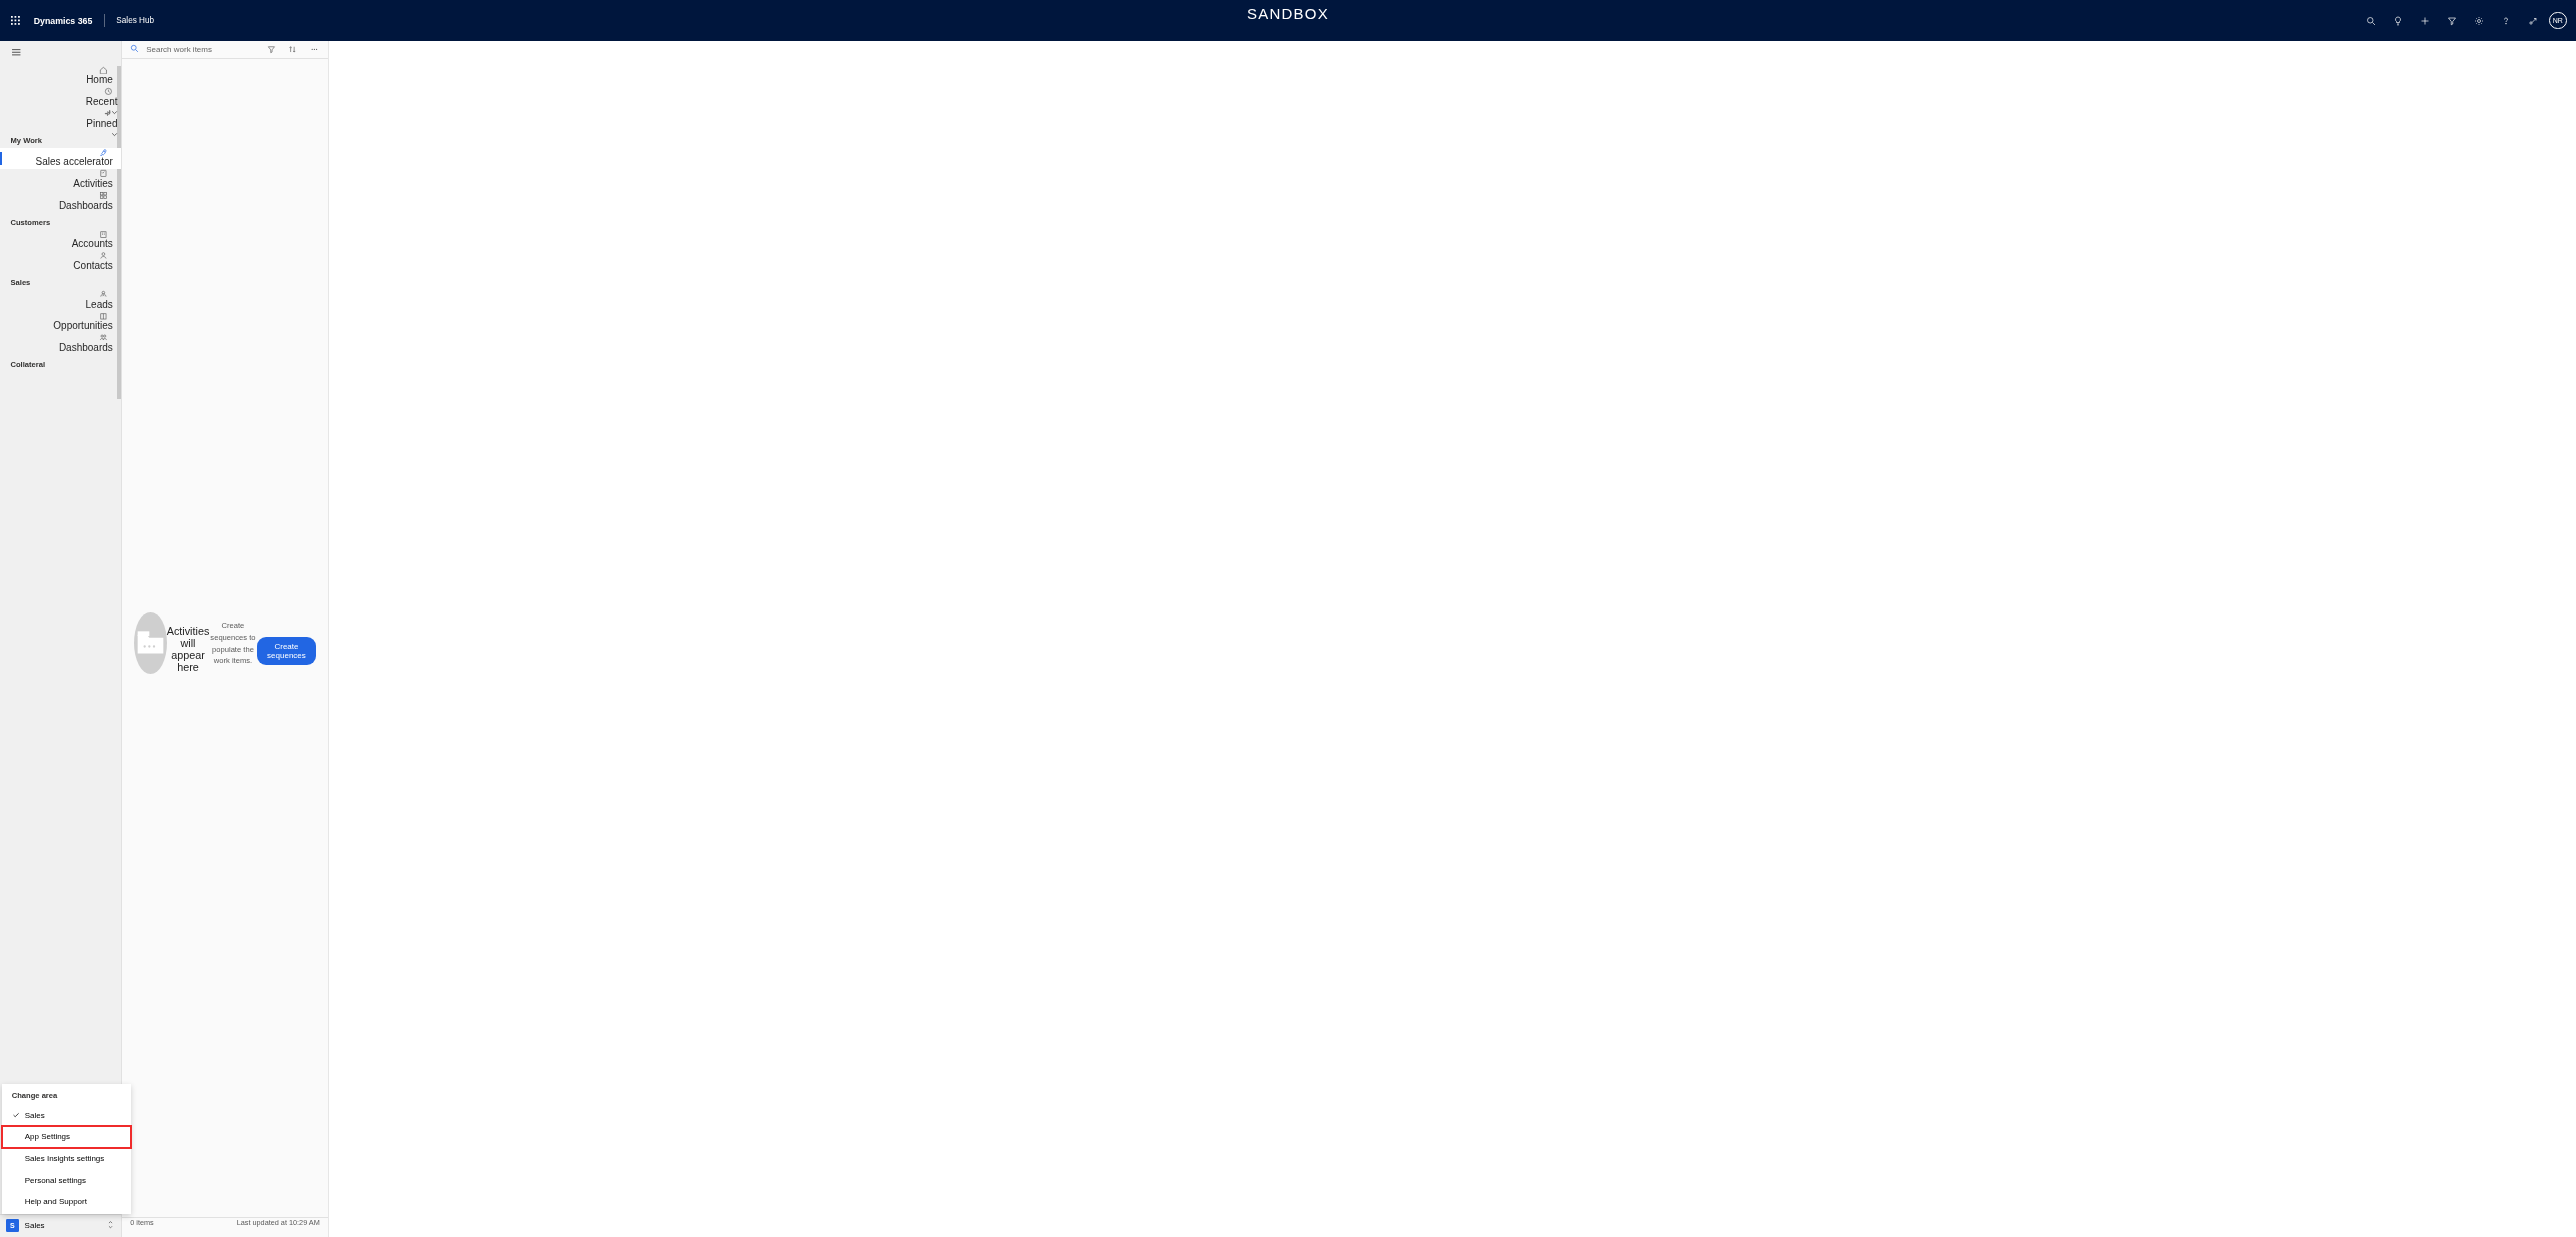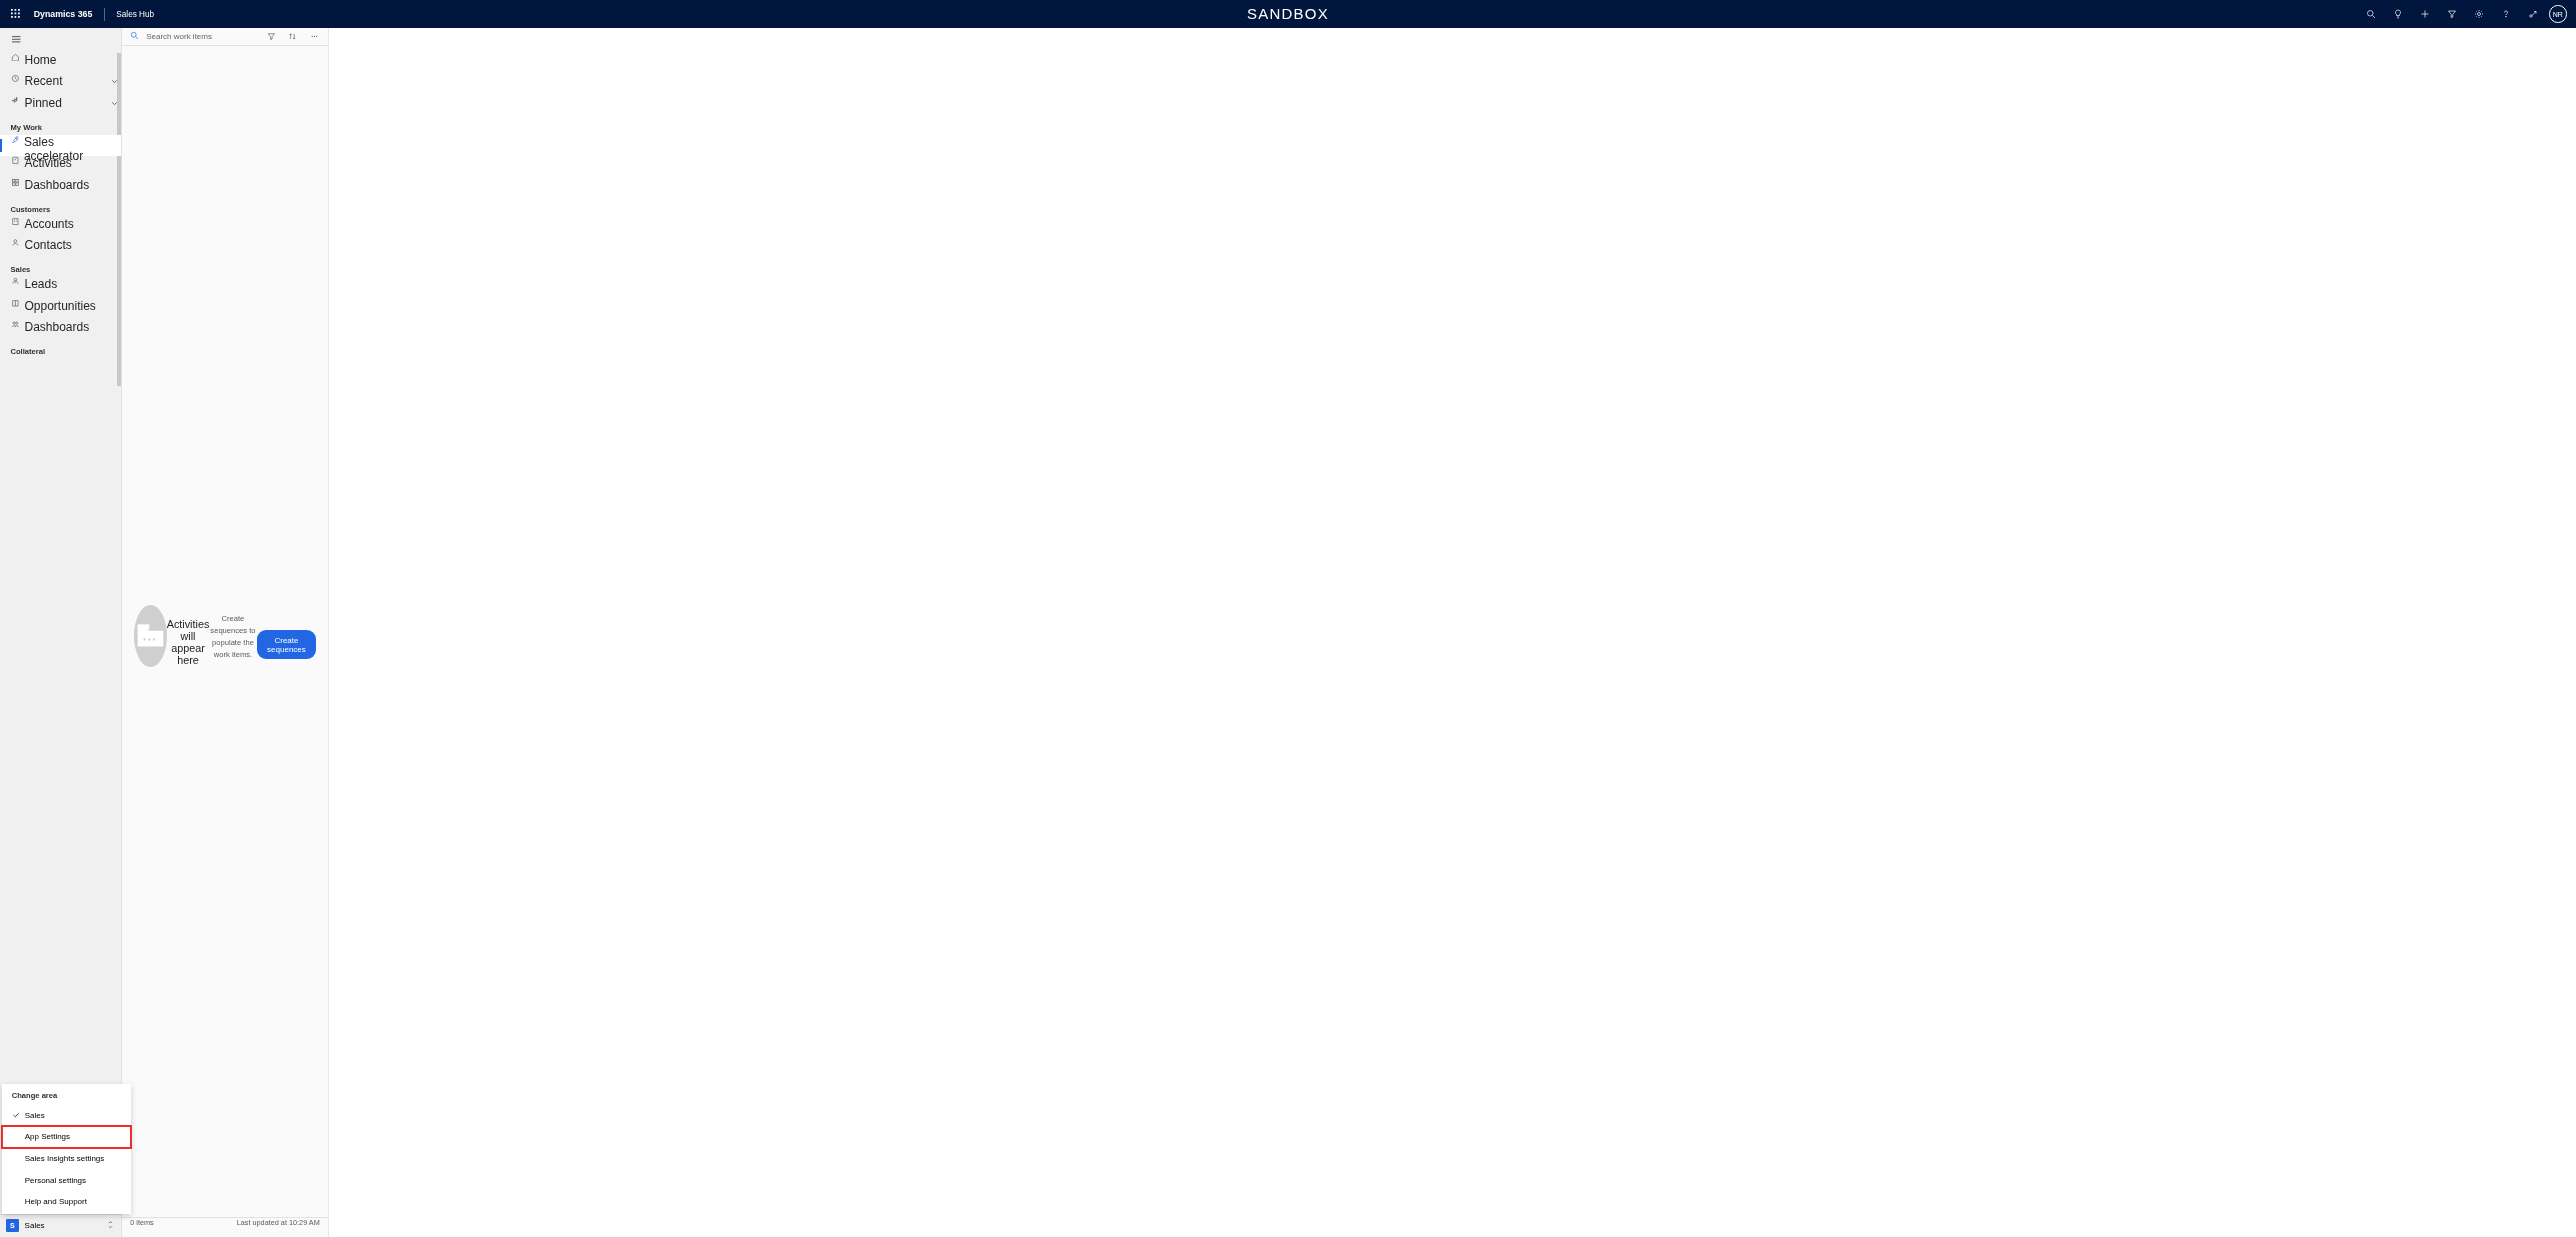--- a/index.html
+++ b/index.html
@@ -1,20 +1,20 @@
 <!DOCTYPE html>
 <html style="font-size:9.4px"><head>
 <meta charset="utf-8">
 <style>
 * { box-sizing: border-box; margin: 0; padding: 0; }
 html, body { height: 100%; width: 100%; font-family: "Segoe UI", Arial, sans-serif; overflow: hidden; }
 body { display: flex; flex-direction: column; background: #fff; }
 
 
-.topbar { height: 28px; background: #00163d; color: #fff; display: flex; align-items: flex-end; padding: 0 4.7px; position: relative; }
+.topbar { height: 41px; background: #00163d; color: #fff; display: flex; align-items: center; padding: 0 4.7px; position: relative; }
 .topbar-left { display: flex; align-items: center; gap: 4.7px; }
 .waffle { width: 22px; height: 28px; display: flex; align-items: center; justify-content: center; cursor: pointer; }
 .waffle svg { width: 9.4px; height: 9.4px; fill: #fff; }
 .topbar-title { font-size: 8.8px; font-weight: 600; margin-left: 2.3px; }
 .topbar-divider { width: 0.6px; height: 13px; background: rgba(255,255,255,0.35); margin: 0 7px; }
 .topbar-sub { font-size: 8.2px; font-weight: 400; }
 .topbar-center { position: absolute; left: 50%; top: 0; transform: translateX(-50%); font-size: 15px; font-weight: 300; letter-spacing: 1.2px; line-height: 28px; }
 .topbar-right { margin-left: auto; display: flex; align-items: center; height: 100%; }
 .topbar-icon { width: 27px; height: 28px; display: flex; align-items: center; justify-content: center; cursor: pointer; }
 .topbar-icon svg { width: 10px; height: 10px; stroke: #fff; fill: none; stroke-width: 1.4; }
@@ -22,21 +22,21 @@
 
 
 .shell { flex: 1; display: flex; overflow: hidden; }
 
 
 .sidebar { width: 122px; background: #f0f0f0; border-right: 0.6px solid #e1e1e1; display: flex; flex-direction: column; position: relative; }
 .sidebar-top { height: 24.6px; display: flex; align-items: center; padding-left: 10.5px; }
 .hamburger svg { width: 10.5px; height: 10.5px; stroke: #333; fill: none; stroke-width: 1.6; }
 .sidebar-scroll { flex: 1; overflow: hidden; position: relative; }
 .sidebar-scrollbar { position: absolute; right: 0; top: 0; width: 4.1px; height: 333px; background: #c8c8c8; }
-.nav-item { display: flex; align-items: flex-start; height: 21.6px; padding: 0 8.2px 0 10.5px; font-size: 12px; color: #262626; cursor: pointer; position: relative; }
+.nav-item { display: flex; align-items: flex-end; height: 21.6px; padding: 0 8.2px 0 10.5px; font-size: 10px; color: #262626; cursor: pointer; position: relative; flex-direction: column; }
 .nav-item.has-chevron { padding-right: 3.5px; }
 .nav-item .icon-slot { width: 14px; display: flex; align-items: center; }
 .nav-item .icon-slot svg { width: 8.8px; height: 8.8px; stroke: #595959; fill: none; stroke-width: 1.5; }
 .nav-item.selected { background: #fff; }
 .nav-item.selected::before { content: ""; position: absolute; left: 0; top: 4.1px; bottom: 4.1px; width: 2px; background: #2266e3; }
 .nav-item.selected .icon-slot svg { stroke: #2266e3; }
 .nav-item .chevron { margin-left: auto; }
 .nav-item .chevron svg { width: 7px; height: 7px; stroke: #595959; fill: none; stroke-width: 1.6; }
 .nav-group { padding: 5.3px 10.5px 2.9px; font-size: 7.6px; font-weight: 600; color: #323130; }
 

